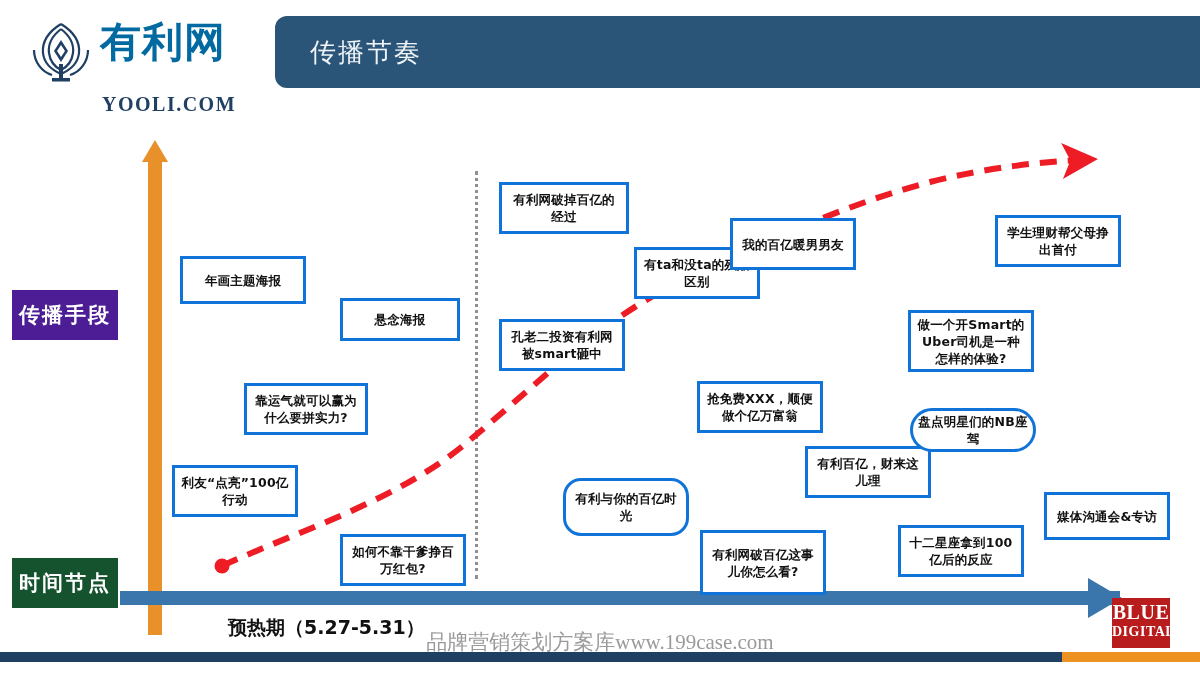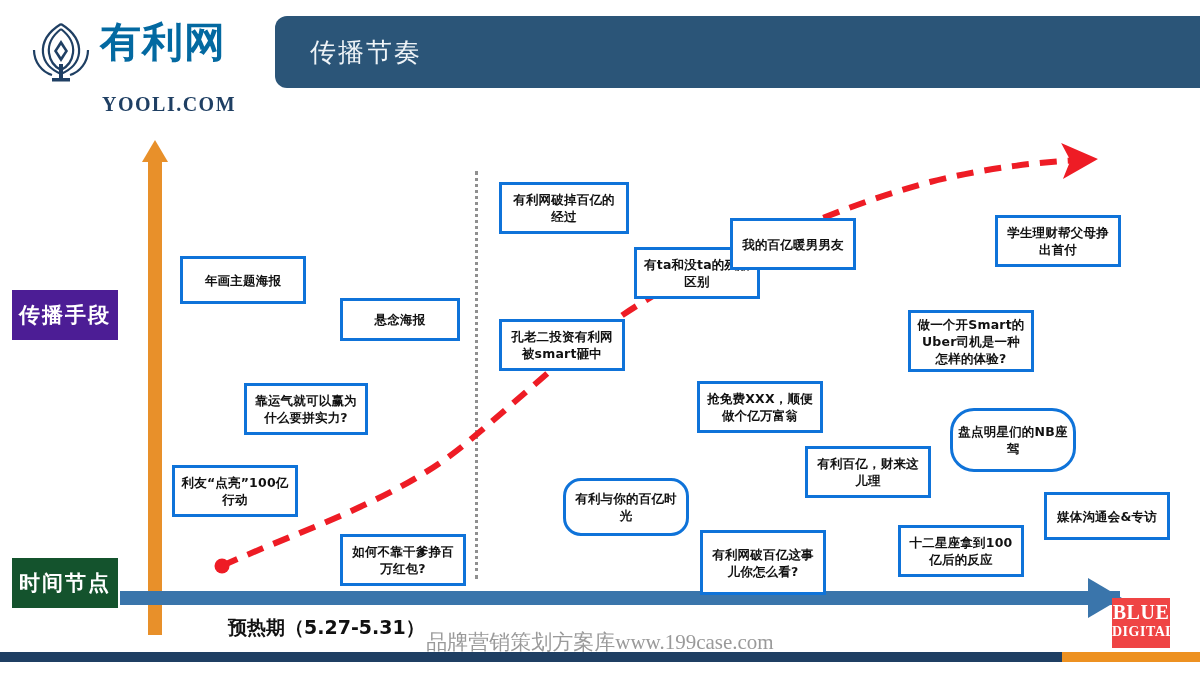--- a/index.html
+++ b/index.html
@@ -184,21 +184,21 @@
     white-space: nowrap;
   }
 
   
   .bd-logo {
     position: absolute;
     left: 1112px;
     top: 598px;
     width: 58px;
     height: 50px;
-    background: #ef4444;
+    background: #b91c1c;
     overflow: hidden;
   }
   .bd-blue, .bd-digital {
     position: absolute;
     left: 0;
     width: 58px;
     text-align: center;
     font-family: "Liberation Serif", serif;
     font-weight: 700;
     color: #ffffff;
@@ -295,21 +295,21 @@
       <div class="tbox" style="left: 499px; top: 182px; width: 130px; height: 52px;">有利网破掉百亿的经过</div>
       <div class="tbox" style="left: 499px; top: 319px; width: 126px; height: 52px;">孔老二投资有利网被smart砸中</div>
       <div class="tbox" style="left: 634px; top: 247px; width: 126px; height: 52px;">有ta和没ta的残酷区别</div>
       <div class="tbox" style="left: 730px; top: 170px; width: 126px; height: 52px; margin-top: 48px;">我的百亿暖男男友</div>
       <div class="tbox" style="left: 697px; top: 381px; width: 126px; height: 52px;">抢免费XXX，顺便做个亿万富翁</div>
       <div class="tbox" style="left: 563px; top: 478px; width: 126px; height: 58px; border-radius: 18px;">有利与你的百亿时光</div>
       <div class="tbox" style="left: 700px; top: 530px; width: 126px; height: 65px;">有利网破百亿这事儿你怎么看?</div>
       <div class="tbox" style="left: 805px; top: 446px; width: 126px; height: 52px;">有利百亿，财来这儿理</div>
       <div class="tbox" style="left: 898px; top: 525px; width: 126px; height: 52px;">十二星座拿到100亿后的反应</div>
       <div class="tbox" style="left: 908px; top: 310px; width: 126px; height: 62px;">做一个开Smart的Uber司机是一种怎样的体验?</div>
-      <div class="tbox" style="left: 950px; top: 408px; width: 126px; height: 64px; border-radius: 24px;">盘点明星们的NB座驾</div>
+      <div class="tbox" style="left: 910px; top: 408px; width: 126px; height: 44px; border-radius: 24px;">盘点明星们的NB座驾</div>
       <div class="tbox" style="left: 1044px; top: 492px; width: 126px; height: 48px;">媒体沟通会&amp;专访</div>
       <div class="tbox" style="left: 995px; top: 215px; width: 126px; height: 52px;">学生理财帮父母挣出首付</div>
     </div>
 
   <div class="period period-pre">预热期（5.27-5.31）</div>
 
   <div class="watermark">品牌营销策划方案库www.199case.com</div>
 
   <div class="bd-logo">
     <div class="bd-blue">BLUE</div>

